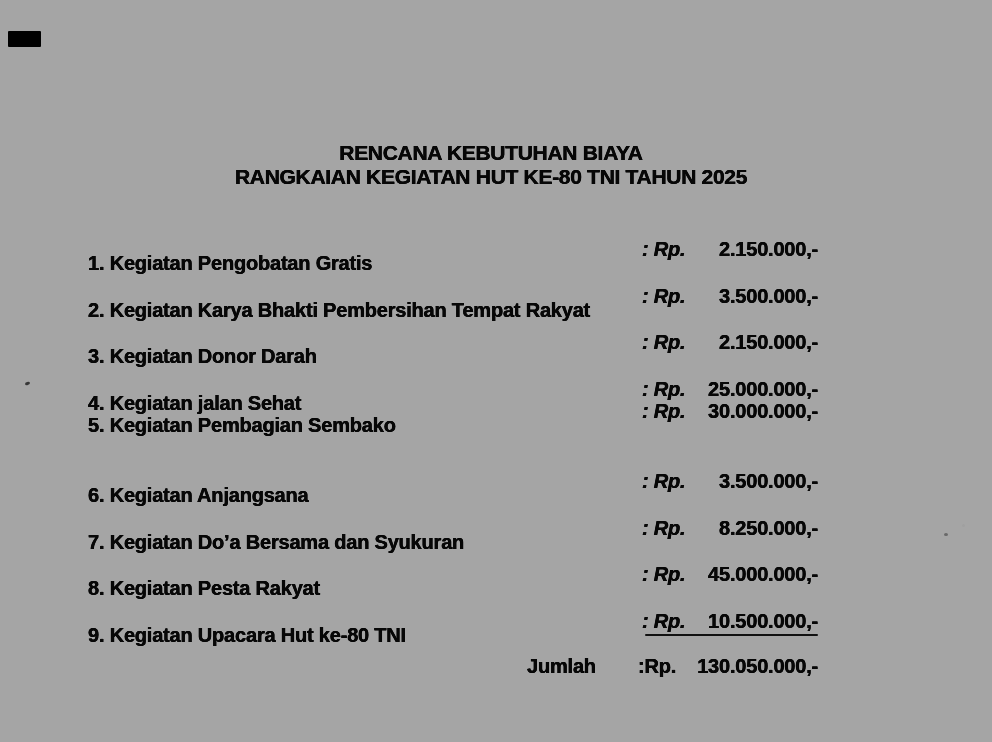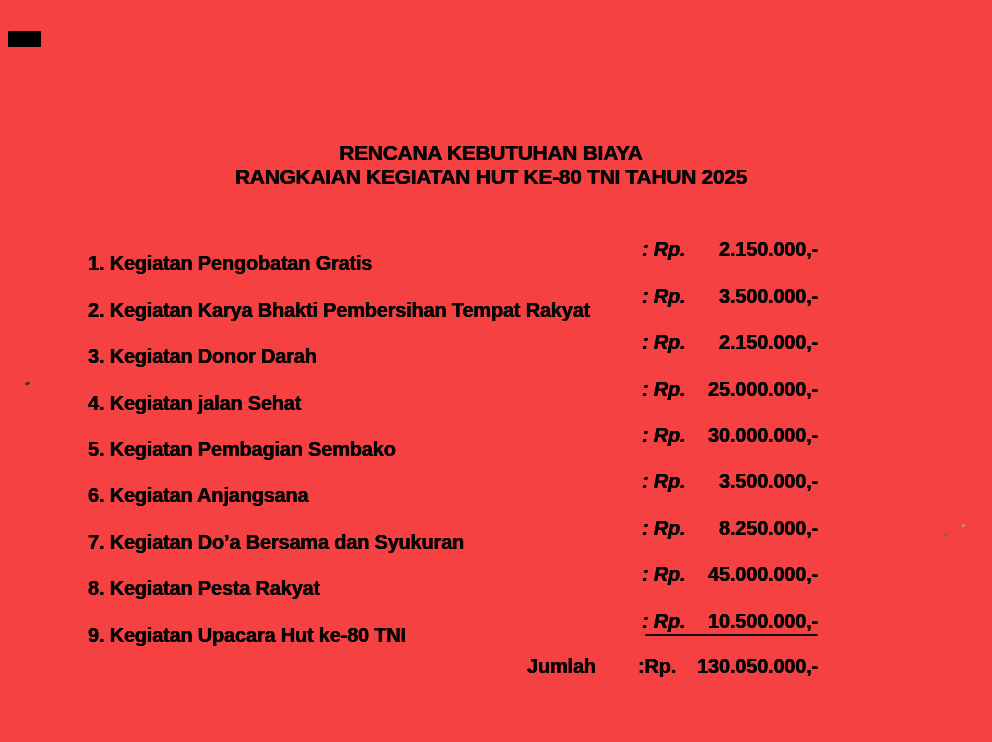--- a/index.html
+++ b/index.html
@@ -4,21 +4,21 @@
 <style>
   html, body { margin: 0; padding: 0; }
   body {
     width: 992px; height: 742px;
     background: #ffffff;
     font-family: "Liberation Sans", "DejaVu Sans", sans-serif;
   }
   .page {
     position: relative;
     width: 992px; height: 742px;
-    background: #ef4444;
+    background: #a3a3a3;
     overflow: hidden;
     color: #0d0d0d;
     font-weight: 700;
     filter: blur(0.2px) contrast(1.05);
   }
   .page .txt {
     text-shadow: 0.25px 0 0 #0d0d0d, -0.25px 0 0 #0d0d0d;
   }
   .title-block {
     position: absolute;
@@ -91,21 +91,21 @@
     <span class="cell c-prefix">: Rp.</span>
     <span class="cell c-amount">2.150.000,-</span>
   </div>
 
   <div class="row txt" style="top:378px">
     <span class="cell c-nolabel"><span>4.</span> <span>Kegiatan jalan Sehat</span></span>
     <span class="cell c-prefix">: Rp.</span>
     <span class="cell c-amount">25.000.000,-</span>
   </div>
 
-  <div class="row txt" style="top:424px">
+  <div class="row txt" style="top:400px">
     <span class="cell c-nolabel"><span>5.</span> <span>Kegiatan Pembagian Sembako</span></span>
     <span class="cell c-prefix">: Rp.</span>
     <span class="cell c-amount">30.000.000,-</span>
   </div>
 
   <div class="row txt" style="top:470px">
     <span class="cell c-nolabel"><span>6.</span> <span>Kegiatan Anjangsana</span></span>
     <span class="cell c-prefix">: Rp.</span>
     <span class="cell c-amount">3.500.000,-</span>
   </div>

